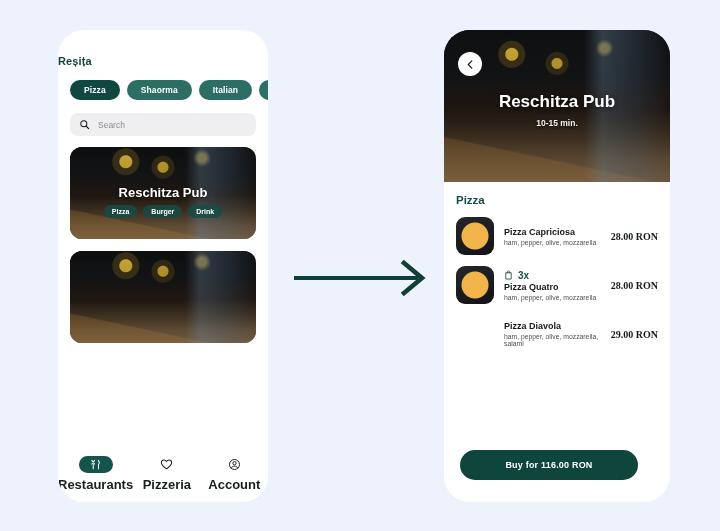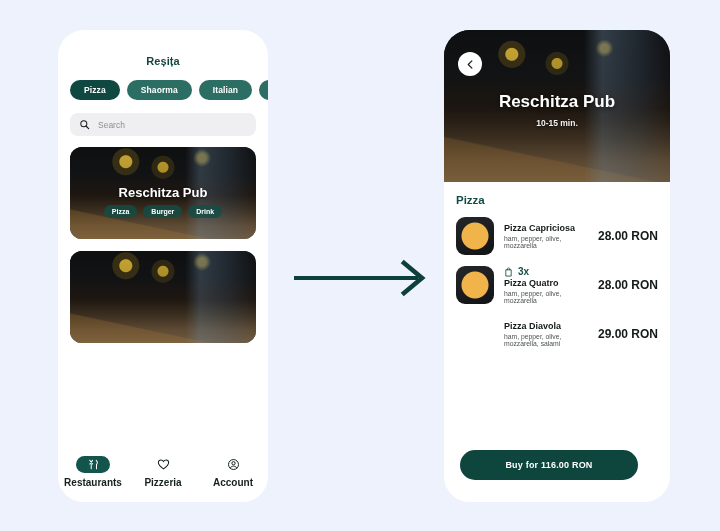--- a/index.html
+++ b/index.html
@@ -16,21 +16,20 @@
     position: absolute;
     background: #ffffff;
     border-radius: 26px;
     overflow: hidden;
   }
   #phone-left  { left: 58px;  top: 30px; width: 210px; height: 472px; }
   #phone-right { left: 444px; top: 30px; width: 226px; height: 472px; }
 
   
   .city-title {
-    text-align: center;
     font-size: 11px;
     font-weight: 700;
     color: #13453f;
     padding-top: 25px;
     letter-spacing: .1px;
   }
   .chip-row {
     display: flex;
     gap: 7px;
     padding: 13px 0 0 12px;
@@ -134,21 +133,21 @@
     position: absolute; left: 0; right: 0; bottom: 0;
     height: 52px;
     background: #fff;
     display: flex;
     align-items: flex-start;
     padding-top: 6px;
   }
   .tab { flex: 1; display: flex; flex-direction: column; align-items: center; gap: 4px; }
   .tab .ic { width: 34px; height: 17px; display: flex; align-items: center; justify-content: center; border-radius: 999px; }
   .tab.active .ic { background: #13554c; }
-  .tab .lbl { font-size: 10px; font-weight: 700; color: #15201f; }
+  .tab .lbl { font-size: 13px; font-weight: 700; color: #15201f; }
   .tabfade {
     position: absolute; left: 0; right: 0; bottom: 52px; height: 12px;
     background: linear-gradient(180deg, rgba(255,255,255,0), #fff);
   }
 
   
   .hero { position: relative; height: 152px; overflow: hidden; }
   .hero .overlay { position: absolute; inset: 0; background: linear-gradient(180deg, rgba(0,0,0,.10), rgba(0,0,0,.34) 60%, rgba(0,0,0,.25)); }
   .back {
     position: absolute; left: 14px; top: 22px;
@@ -183,21 +182,21 @@
       radial-gradient(circle at 34% 63%, #2c2018 0 2px, rgba(0,0,0,0) 3px),
       radial-gradient(circle at 70% 70%, #3a2a1a 0 2px, rgba(0,0,0,0) 3px),
       linear-gradient(160deg,#24262a,#111316);
   }
   .mthumb.hidden { visibility: hidden; }
   .mtext { flex: 1 1 auto; min-width: 0; }
   .qrow { display: flex; align-items: center; gap: 5px; margin-bottom: 1px; }
   .qty { font-size: 10px; font-weight: 700; color: #174f46; }
   .mname { font-size: 9px; font-weight: 700; color: #141a19; }
   .mdesc { font-size: 6.8px; color: #4c5250; margin-top: 2px; }
-  .mprice { font-size: 12px; font-weight: 700; color: #141a19; flex: 0 0 auto; white-space: nowrap; }
+  .mprice { font-size: 10px; font-weight: 700; color: #141a19; flex: 0 0 auto; white-space: nowrap; font-family: Liberation Serif, serif; }
 
   .buy-wrap { position: absolute; left: 0; right: 16px; bottom: 0; padding: 0 16px 22px 16px; background: #fff; }
   .buy {
     height: 30px; border-radius: 999px;
     background: #0e463e; color: #fff;
     font-size: 9px; font-weight: 700;
     display: flex; align-items: center; justify-content: center;
     letter-spacing: .2px;
   }
 

